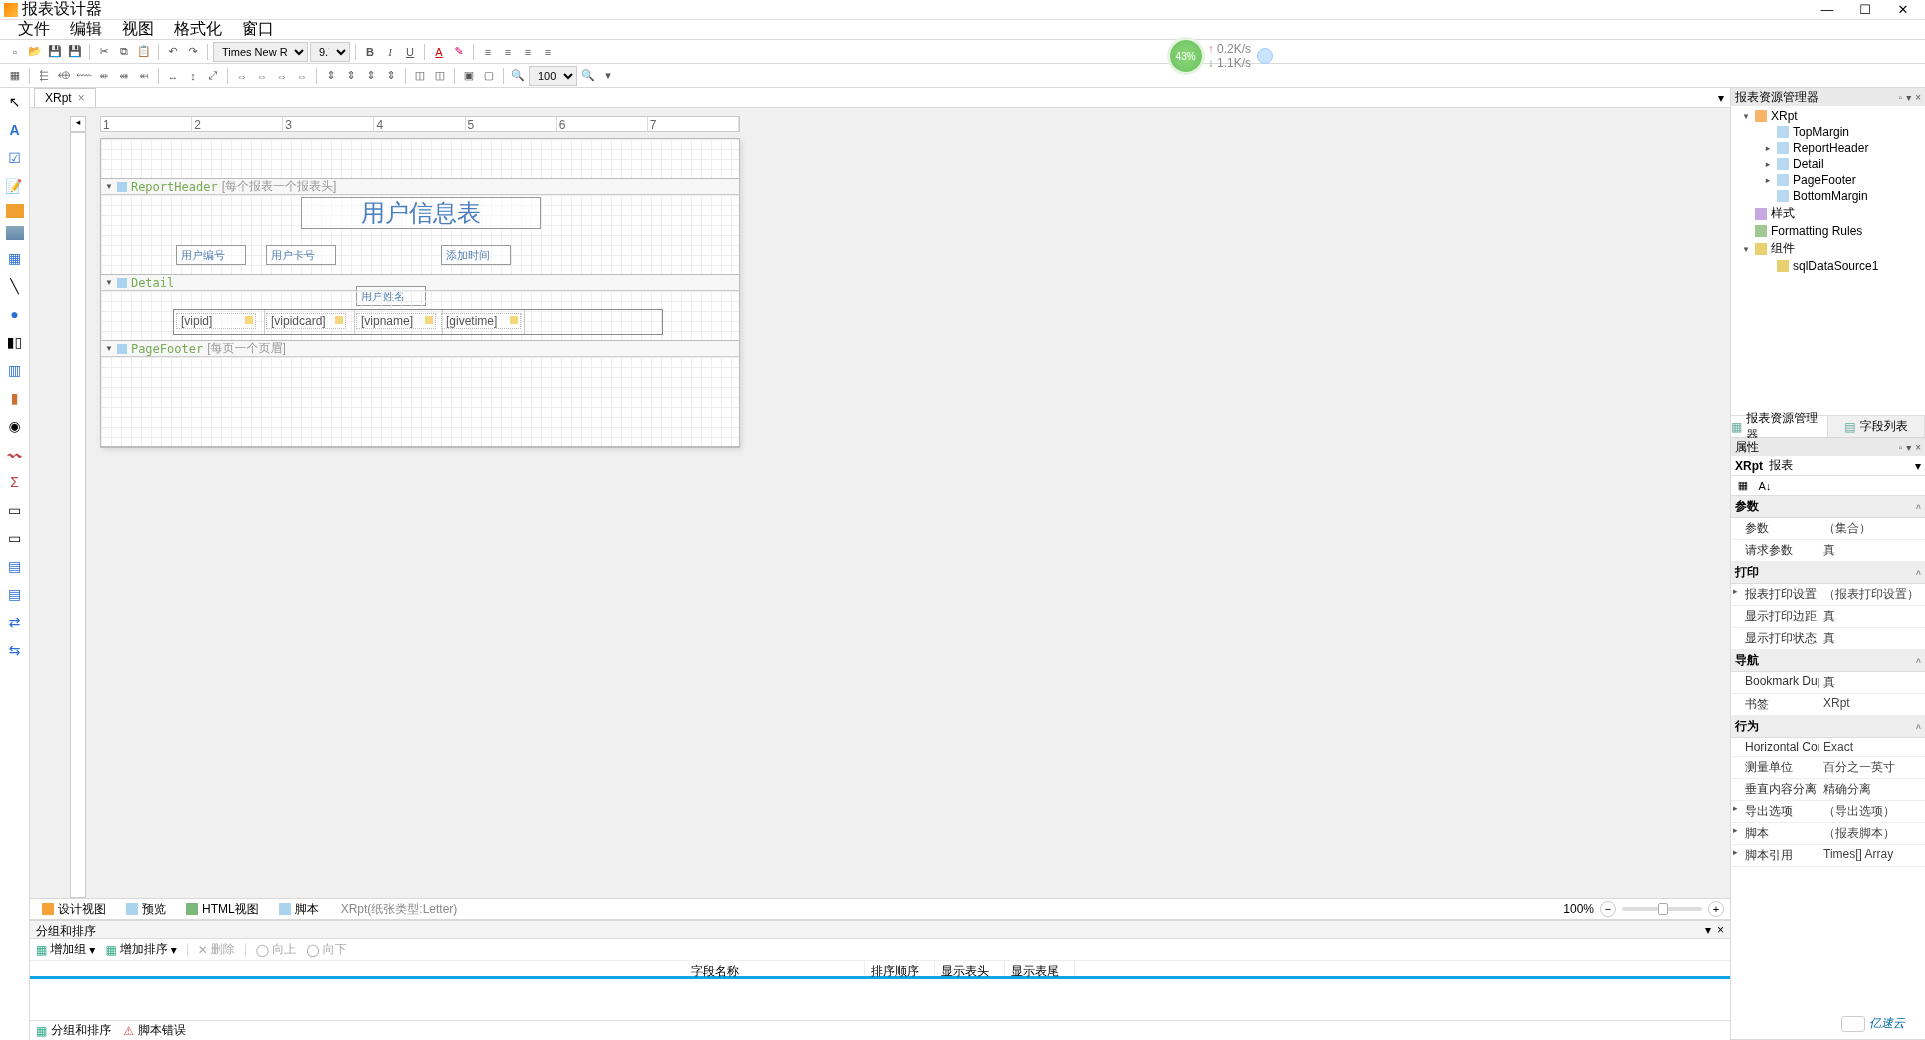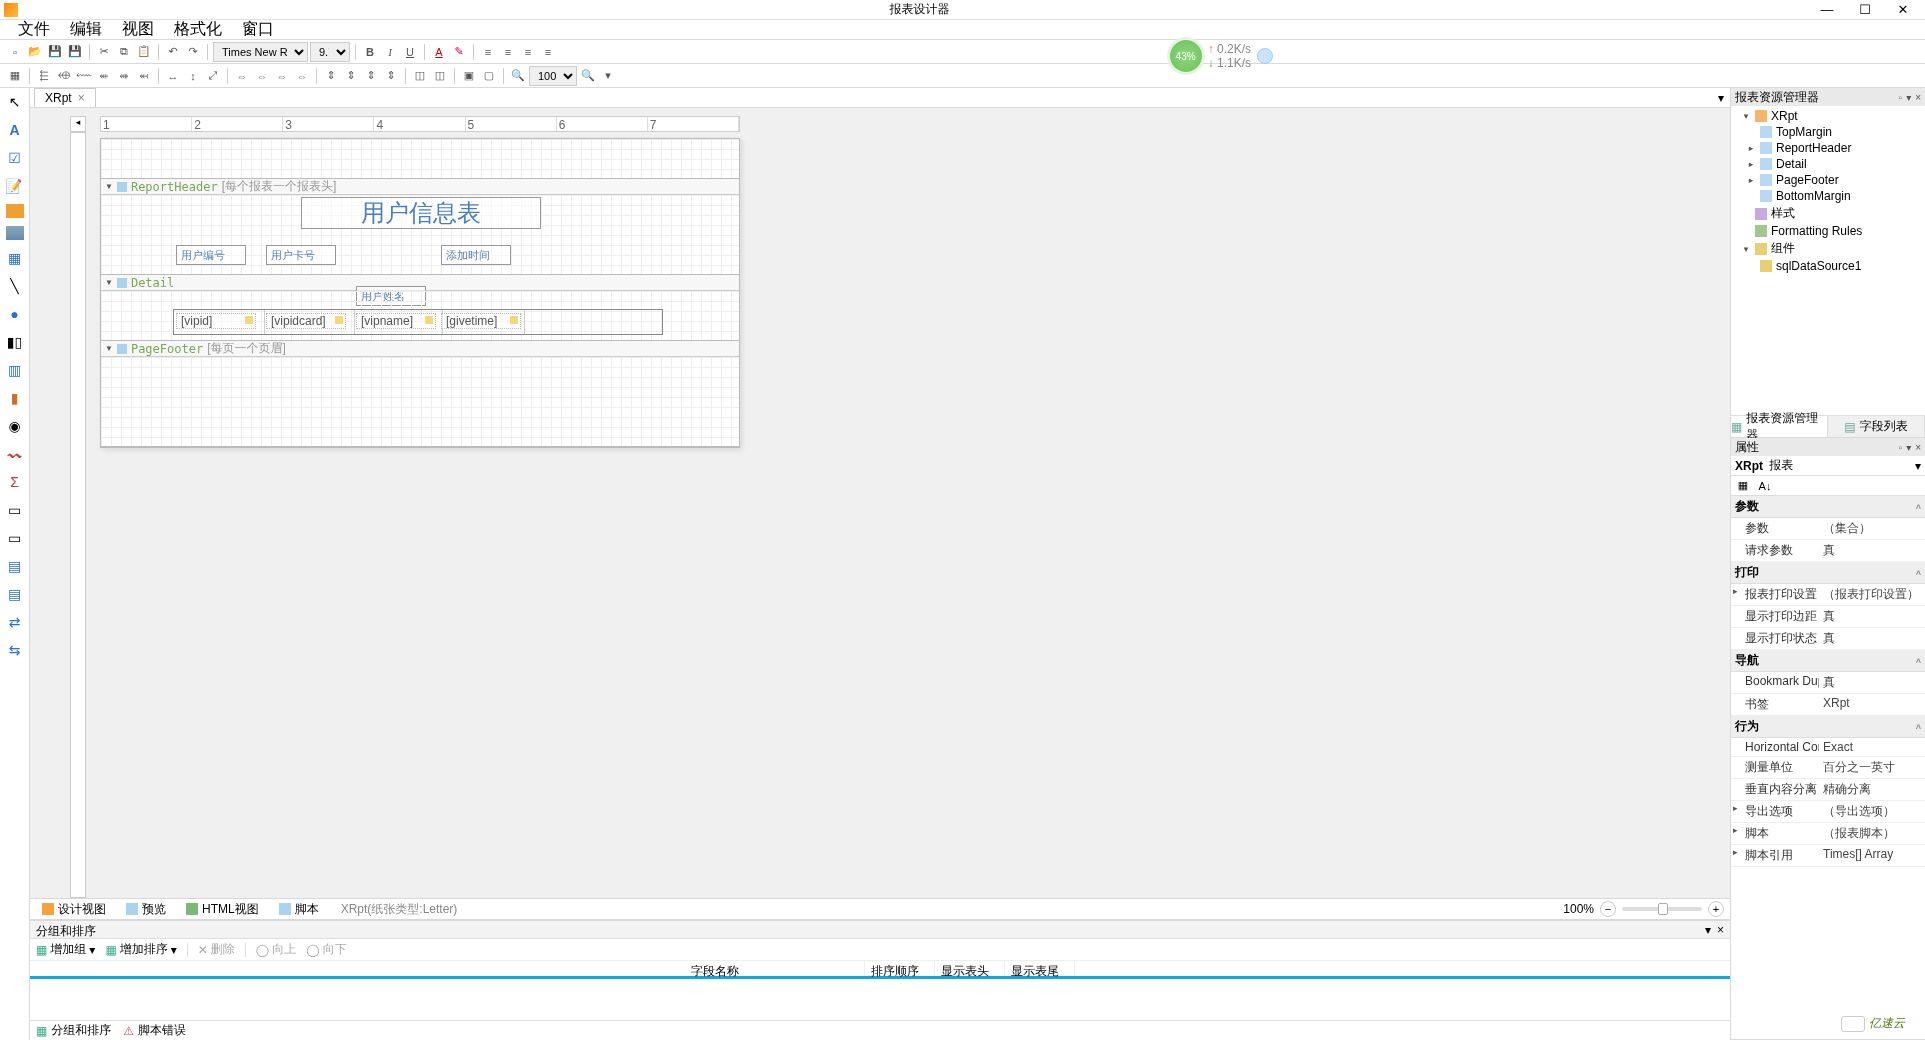--- a/index.html
+++ b/index.html
@@ -1,21 +1,21 @@
 <!DOCTYPE html>
 <html><head>
 <meta charset="utf-8">
 <style>
 * { box-sizing: border-box; margin: 0; padding: 0; font-family: 'Microsoft YaHei', 'Segoe UI', Tahoma, sans-serif; font-size: 12px; }
 body { background: #f0f0f0; overflow: hidden; width: 1925px; height: 1040px; position: relative; }
 
 
 .titlebar { height: 20px; background: #fff; display: flex; align-items: center; padding: 0 4px; border-bottom: 1px solid #e0e0e0; }
 .titlebar .icon { width: 14px; height: 14px; margin-right: 4px; background: linear-gradient(135deg,#f80,#fb4); }
-.titlebar .title { flex: 1; font-size: 12px; text-align: center; }
+.titlebar .title { flex: 1; font-size: 16px; }
 .titlebar .winbtns { display: flex; gap: 18px; padding-right: 8px; }
 .titlebar .winbtn { width: 20px; text-align: center; cursor: pointer; font-size: 13px; }
 
 
 .menubar { height: 20px; background: #fff; display: flex; align-items: center; padding: 0 8px; border-bottom: 1px solid #d9d9d9; }
 .menubar .menuitem { padding: 0 10px; font-size: 16px; cursor: pointer; }
 
 
 .toolbar { height: 24px; background: #fff; display: flex; align-items: center; padding: 0 6px; border-bottom: 1px solid #d9d9d9; gap: 2px; }
 .toolbar .tbtn { width: 18px; height: 18px; border: 1px solid transparent; display: flex; align-items: center; justify-content: center; cursor: pointer; font-size: 11px; color: #555; }
@@ -105,40 +105,40 @@
 
 .tree { flex: 1; overflow: auto; padding: 2px 0; font-size: 11px; min-height: 280px; }
 .tree .node { display: flex; align-items: center; gap: 4px; padding: 1px 0; cursor: pointer; }
 .tree .exp { width: 10px; text-align: center; color: #555; font-size: 9px; }
 .tree .nicon { width: 12px; height: 12px; }
 .tree .nicon.rep { background: #f6b56b; }
 .tree .nicon.bnd { background: #b8d9f0; }
 .tree .nicon.sty { background: #c8a8e0; }
 .tree .nicon.fr { background: #a0c890; }
 .tree .nicon.cmp { background: #e8d070; }
-.tree .d1 { padding-left: 10px; } .tree .d2 { padding-left: 15px; }
+.tree .d1 { padding-left: 10px; } .tree .d2 { padding-left: 32px; }
 
 .panel-tabs { height: 22px; display: flex; border-top: 1px solid #ddd; }
 .panel-tabs .ptab { flex: 1; display: flex; align-items: center; justify-content: center; gap: 4px; font-size: 11px; border-right: 1px solid #ddd; cursor: pointer; }
 .panel-tabs .ptab.active { background: #fff; } .panel-tabs .ptab:not(.active) { background: #f0f0f0; }
 
 .proppanel { flex: 1; display: flex; flex-direction: column; min-height: 0; }
 .prop-obj { height: 20px; border-bottom: 1px solid #ddd; display: flex; align-items: center; padding: 0 4px; font-size: 11px; }
 .prop-tools { height: 20px; border-bottom: 1px solid #ddd; display: flex; align-items: center; padding: 0 4px; gap: 6px; }
 .prop-tools .pt { width: 16px; height: 16px; font-size: 11px; display: flex; align-items: center; justify-content: center; cursor: pointer; }
 .propgrid { flex: 1; overflow: auto; font-size: 11px; }
 .propgrid .cat { background: #eee; padding: 2px 4px; font-weight: 600; border-bottom: 1px solid #ddd; display: flex; align-items: center; position: relative; }
 .propgrid .cat .catchev { position: absolute; right: 4px; font-size: 9px; color: #888; }
 .propgrid .prow { display: flex; border-bottom: 1px solid #eee; }
 .propgrid .pname { width: 88px; padding: 2px 4px 2px 14px; color: #333; white-space: nowrap; overflow: hidden; }
 .propgrid .pname .pexp { position: absolute; margin-left: -12px; font-size: 9px; color: #555; }
 .propgrid .pval { flex: 1; padding: 2px 4px; color: #444; white-space: nowrap; overflow: hidden; }
 
 
-.watermark { position: absolute; right: 20px; bottom: 8px; color: #4d7c0f; font-size: 16px; font-style: italic; display: flex; align-items: center; gap: 4px; }
+.watermark { position: absolute; right: 20px; bottom: 8px; color: #0369a1; font-size: 16px; font-style: italic; display: flex; align-items: center; gap: 4px; }
 .watermark .wm-icon { width: 24px; height: 16px; border: 1px solid #ccc; border-radius: 3px; }
 </style>
 </head>
 <body>
 
 <div class="titlebar">
   <div class="icon"></div>
   <div class="title">报表设计器</div>
   <div class="winbtns">
     <div class="winbtn">—</div>

